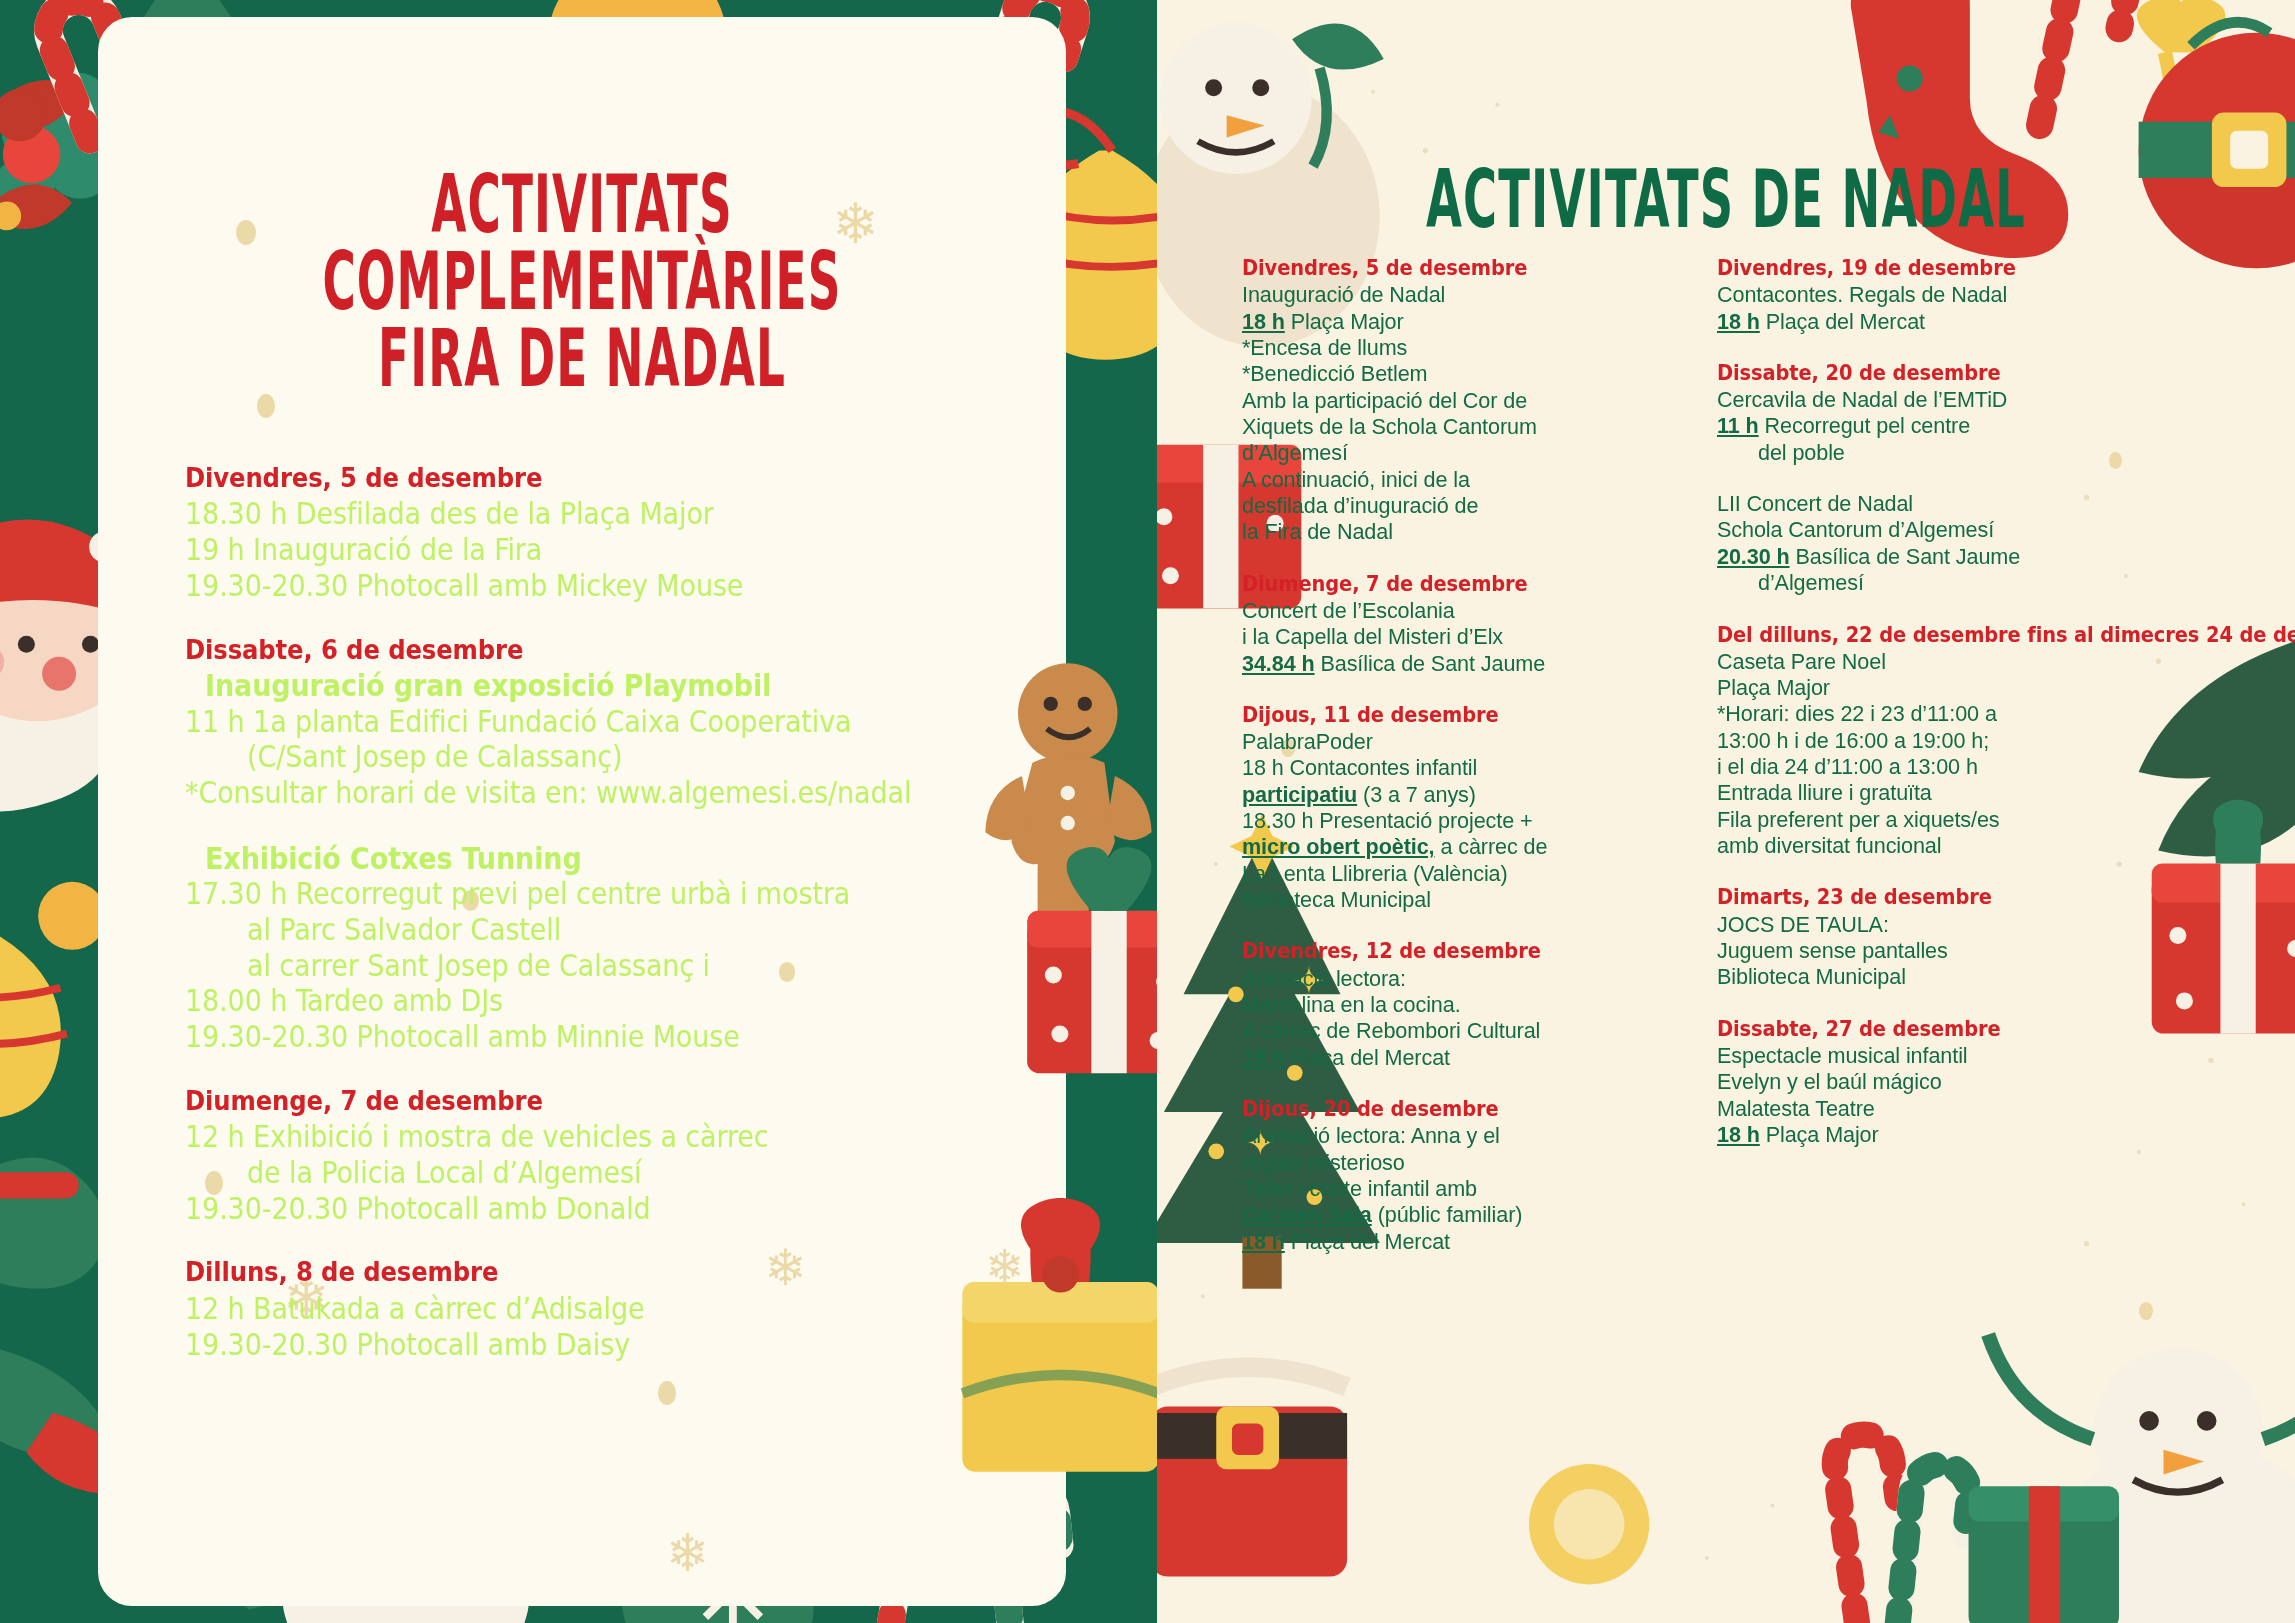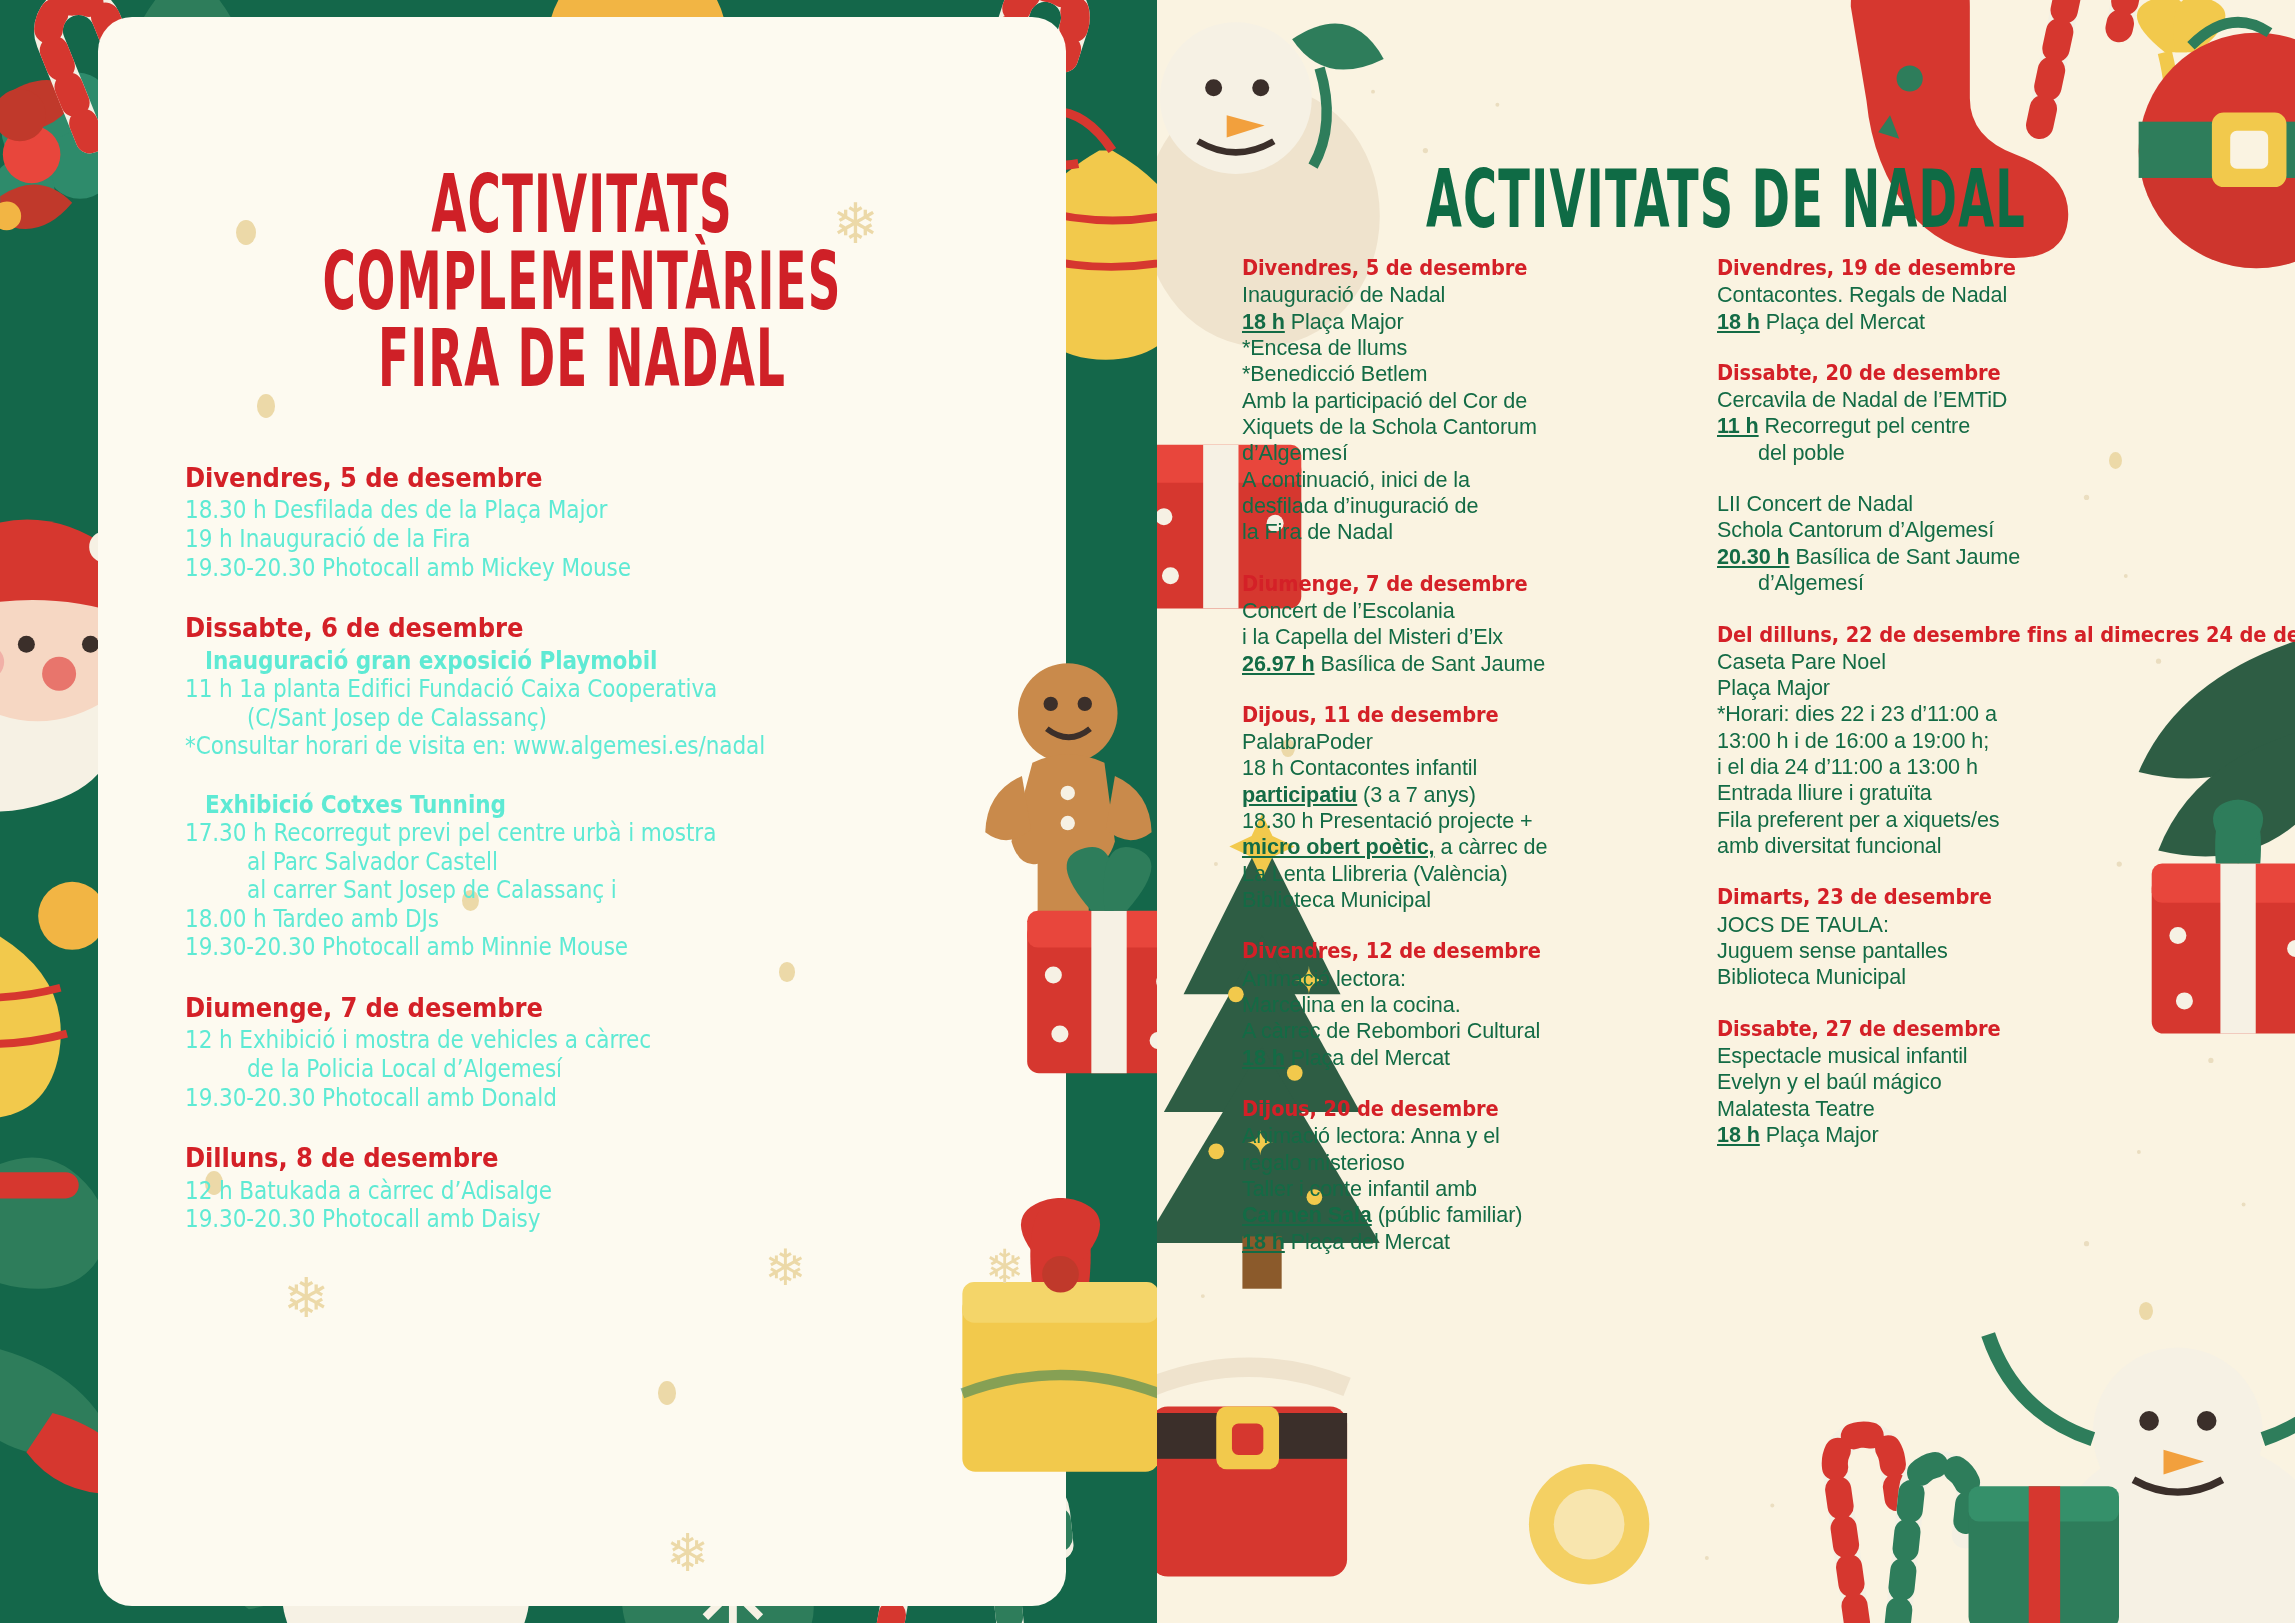--- a/index.html
+++ b/index.html
@@ -48,21 +48,21 @@
   #left-body{
     position:absolute;left:185px;top:462px;width:805px;
     font-family:"Liberation Sans Narrow","DejaVu Sans Condensed","Liberation Sans",sans-serif;
   }
   #left-body .block{margin-bottom:30px;}
   #left-body .date{
     color:#d42027;font-weight:700;font-size:27px;line-height:1.18;
     letter-spacing:-0.1px;margin-bottom:2.6px;
   }
   #left-body .ln{
-    color:#5eead4;font-size:24px;line-height:1.19;letter-spacing:-0.1px;
+    color:#bef264;font-size:30px;line-height:1.19;letter-spacing:-0.1px;
     white-space:pre-wrap;
   }
   #left-body .ln.b{font-weight:700;margin-left:20px;}
   #left-body .ln.ind{padding-left:62px;}
 
   
   #right-cols{position:absolute;left:85px;top:255px;width:1027px;
     display:flex;gap:50px;align-items:flex-start;}
   .rcol{width:425px;}
   .rcol .block{margin-bottom:25px;}
@@ -464,21 +464,21 @@
             <div class="ln">Xiquets de la Schola Cantorum</div>
             <div class="ln">d’Algemesí</div>
             <div class="ln b">A continuació, inici de la</div>
             <div class="ln b">desfilada d’inuguració de</div>
             <div class="ln b">la Fira de Nadal</div>
           </div>
           <div class="block">
             <div class="date">Diumenge, 7 de desembre</div>
             <div class="ln b">Concert de l’Escolania</div>
             <div class="ln b">i la Capella del Misteri d’Elx</div>
-            <div class="ln"><b>26.97 h</b> Basílica de Sant Jaume</div>
+            <div class="ln"><b>34.84 h</b> Basílica de Sant Jaume</div>
           </div>
           <div class="block">
             <div class="date">Dijous, 11 de desembre</div>
             <div class="ln">PalabraPoder</div>
             <div class="ln b">18 h Contacontes infantil</div>
             <div class="ln"><b>participatiu</b> (3 a 7 anys)</div>
             <div class="ln b">18.30 h Presentació projecte +</div>
             <div class="ln"><b>micro obert poètic,</b> a càrrec de</div>
             <div class="ln">La Lenta Llibreria (València)</div>
             <div class="ln">Biblioteca Municipal</div>

